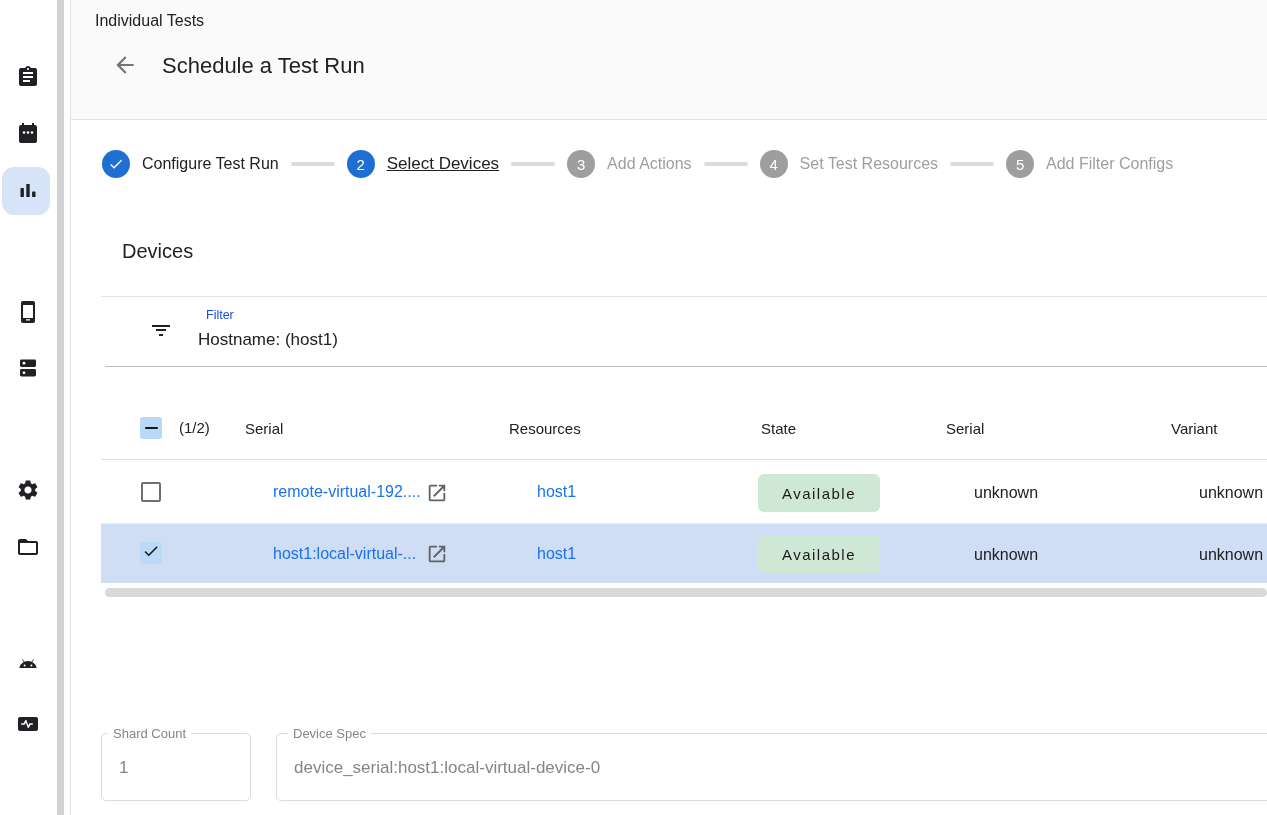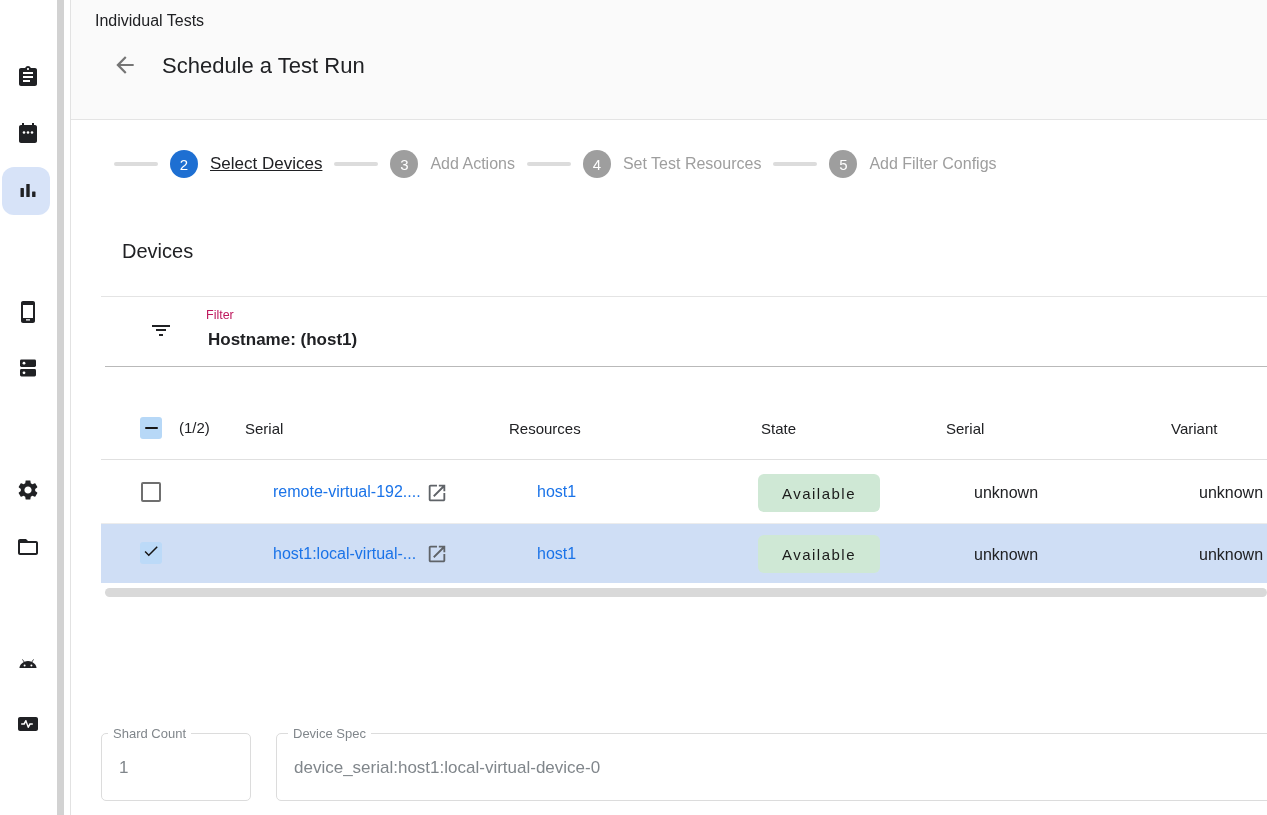--- a/index.html
+++ b/index.html
@@ -38,22 +38,22 @@
   .step-label.active { font-size:17px;text-decoration:underline; }
   .connector { width:44px; height:4px; border-radius:2px; background:#dcdcdc; margin:0 12px; }
   .step-circle svg { width:16px; height:16px; }
 
   
   .section-title { left:122px; top:240px; font-size:20px; color:#202124; }
   .divider-top { left:101px; top:296px; width:1166px; height:1px; background:#e4e4e4; }
   .filter-row { left:101px; top:297px; width:1166px; height:69px; cursor:text; }
   .filter-icon { left:149px; top:319px; width:24px; height:24px; color:#202124; }
   .filter-icon svg { width:24px; height:24px; }
-  .filter-label { left:206px; top:308px; font-size:12.5px; color:#be185d; }
-  .filter-value { left:208px; top:330px; font-size:17px; color:#202124;font-weight:bold; }
+  .filter-label { left:206px; top:308px; font-size:12.5px; color:#1d4ed8; }
+  .filter-value { left:198px; top:330px; font-size:17px; color:#202124; }
   .divider-filter { left:105px; top:366px; width:1162px; height:1px; background:#b9b9b9; }
 
   
   .thead { left:101px; top:410px; width:1166px; height:50px; border-bottom:1px solid #e0e0e0; background:#fff; }
   .cb-indet { left:140px; top:417px; width:22px; height:22px; background:#b7d8f7; border-radius:3px;
     cursor:pointer; display:flex; align-items:center; justify-content:center; }
   .cb-indet .dash { width:13px; height:2.4px; background:#161616; border-radius:1px; }
   .sel-count { left:179px; top:419px; font-size:15px; color:#202124; }
   .col { position:absolute; top:420px; font-size:15px; color:#202124; }
   .col.c-serial { left:245px; } .col.c-host { left:509px; } .col.c-state { left:761px; }
@@ -158,20 +158,28 @@
 <div class="abs header"></div>
 <div class="abs breadcrumb">Individual Tests</div>
 <div class="abs back-btn">
   <span><svg viewBox="0 0 24 24" fill="currentColor">
         <path d="M20 11H7.83l5.59-5.59L12 4l-8 8 8 8 1.41-1.41L7.83 13H20v-2z"></path>
       </svg></span>
 </div>
 <div class="abs page-title">Schedule a Test Run</div>
 
 <div class="abs stepper">
+  <div class="step">
+    <div class="step-circle done">
+      <svg viewBox="0 0 24 24" fill="#fff">
+          <path d="M9 16.17 4.83 12l-1.42 1.41L9 19 21 7l-1.41-1.41z"></path>
+        </svg>
+    </div>
+    <div class="step-label">Configure Test Run</div>
+  </div>
   <div class="connector"></div>
   <div class="step">
     <div class="step-circle active">2</div>
     <div class="step-label active">Select Devices</div>
   </div>
   <div class="connector"></div>
   <div class="step">
     <div class="step-circle pending">3</div>
     <div class="step-label pending">Add Actions</div>
   </div>

